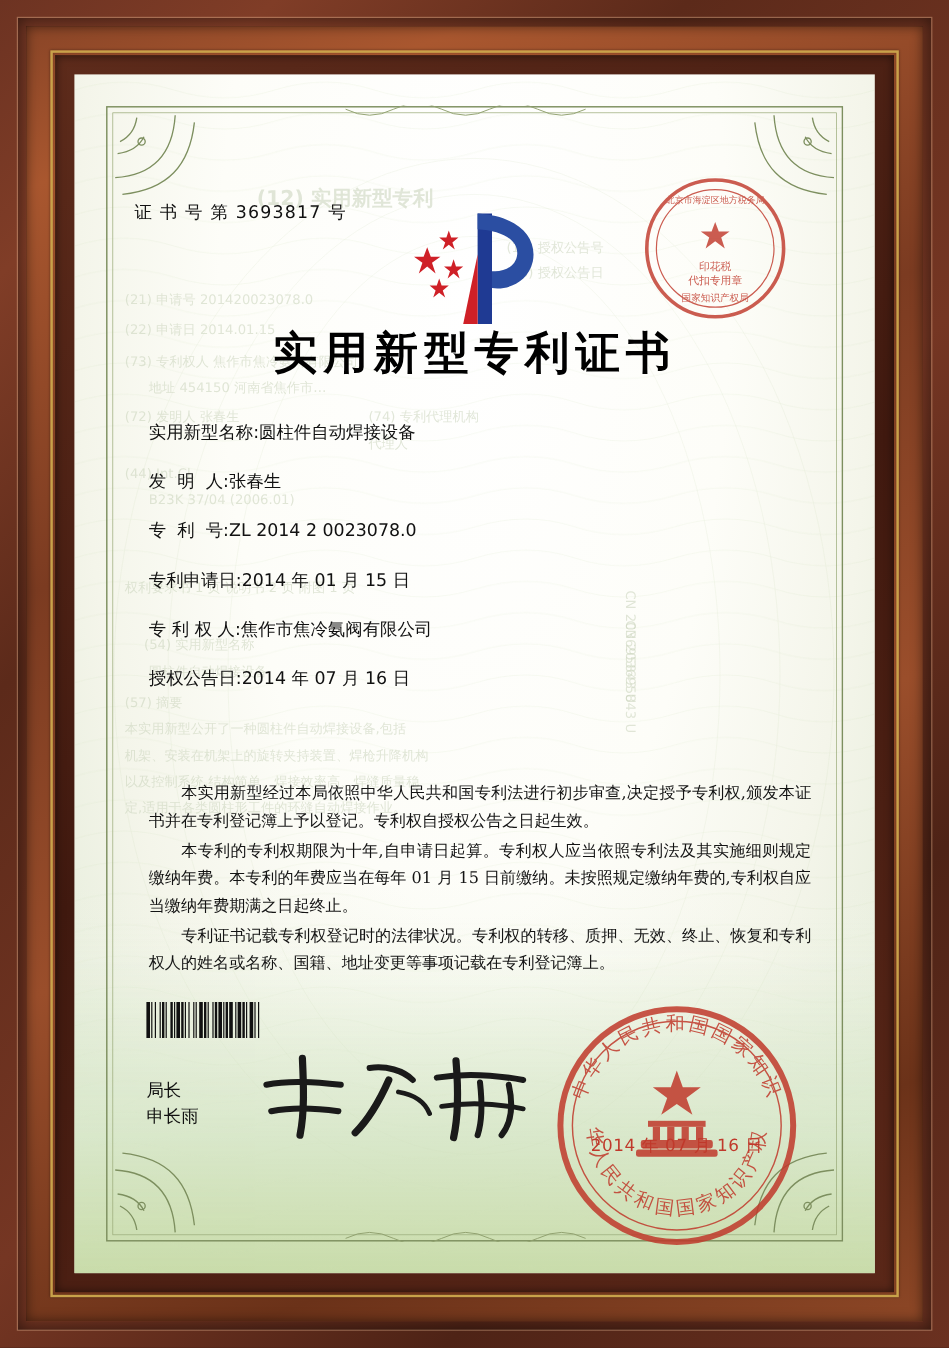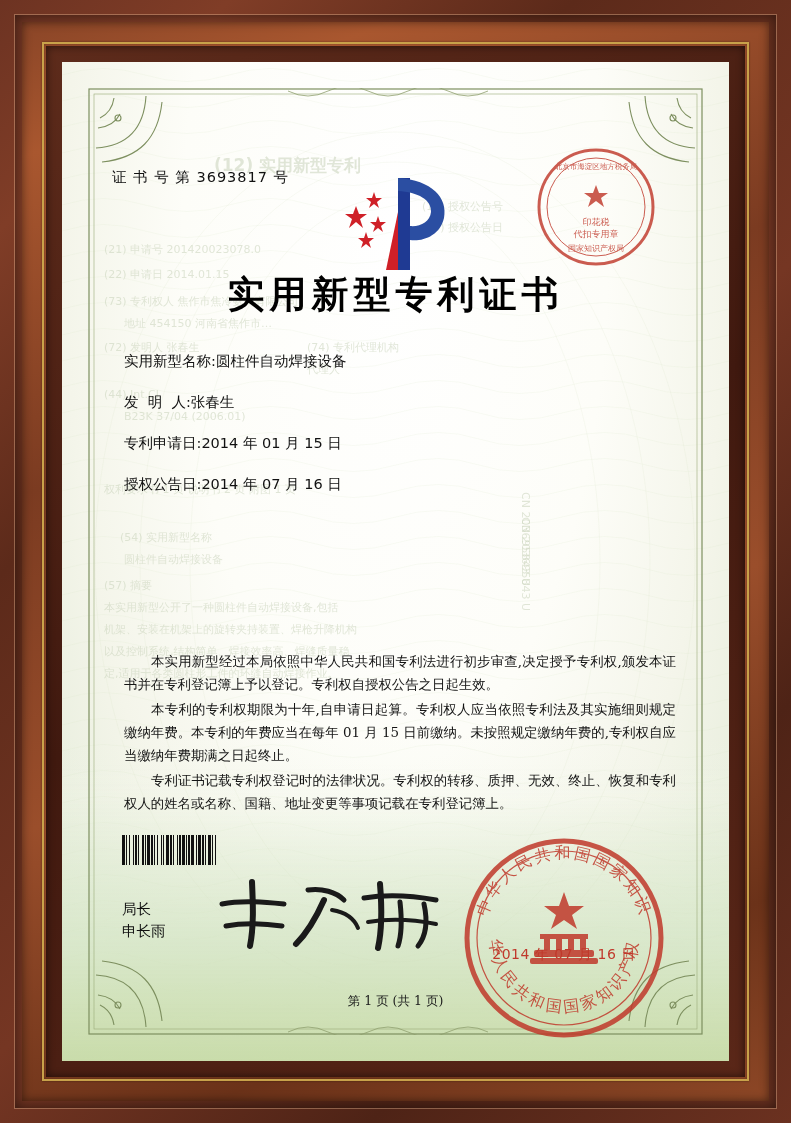--- a/index.html
+++ b/index.html
@@ -320,22 +320,30 @@
       <div class="fields">
         <div class="field-row">
           <span class="f-label">实用新型名称:</span>
           <span class="f-value">圆柱件自动焊接设备</span>
         </div>
         <div class="field-row">
           <span class="f-label">发  明  人:</span>
           <span class="f-value">张春生</span>
         </div>
         <div class="field-row">
+          <span class="f-label">专  利  号:</span>
+          <span class="f-value">ZL 2014 2 0023078.0</span>
+        </div>
+        <div class="field-row">
           <span class="f-label">专利申请日:</span>
           <span class="f-value">2014 年 01 月 15 日</span>
+        </div>
+        <div class="field-row">
+          <span class="f-label">专 利 权 人:</span>
+          <span class="f-value">焦作市焦冷氨阀有限公司</span>
         </div>
         <div class="field-row">
           <span class="f-label">授权公告日:</span>
           <span class="f-value">2014 年 07 月 16 日</span>
         </div>
       </div>
 
       <div class="body-text">
         <p>本实用新型经过本局依照中华人民共和国专利法进行初步审查,决定授予专利权,颁发本证书并在专利登记簿上予以登记。专利权自授权公告之日起生效。</p>
         <p>本专利的专利权期限为十年,自申请日起算。专利权人应当依照专利法及其实施细则规定缴纳年费。本专利的年费应当在每年 01 月 15 日前缴纳。未按照规定缴纳年费的,专利权自应当缴纳年费期满之日起终止。</p>
@@ -398,16 +406,15 @@
           <text font-family="DejaVu Sans" font-size="16" fill="#c0392b" letter-spacing="3">
             <textPath href="#sealArcTop" startOffset="50%" text-anchor="middle">中华人民共和国国家知识</textPath>
           </text>
           <text font-family="DejaVu Sans" font-size="16" fill="#c0392b" letter-spacing="3">
             <textPath href="#sealArcBot" startOffset="50%" text-anchor="middle">中华人民共和国国家知识产权局</textPath>
           </text>
         </g>
       </svg>
       <div class="seal-date">2014 年 07 月 16 日</div>
 
-      <div class="page-foot">第 1 页 (共 1 页)</div>
     </div>
   </div>
 </div>
 
 </body></html>

